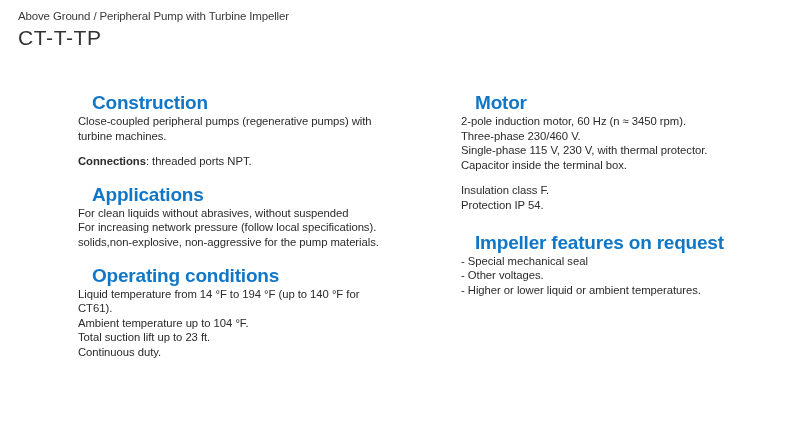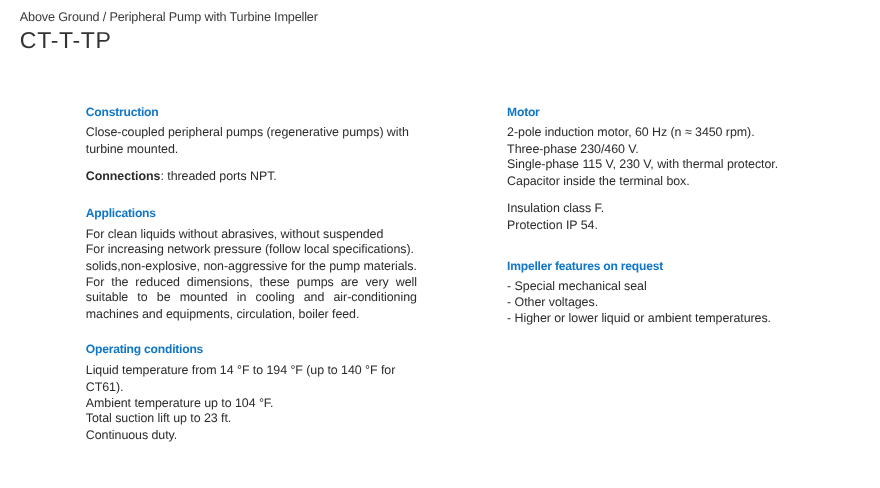--- a/index.html
+++ b/index.html
@@ -60,26 +60,26 @@
   }
 
   
   .section {
     margin-bottom: 13px;
   }
   .section:last-child {
     margin-bottom: 0;
   }
   .section-heading {
-    font-size: 11px;
+    font-size: 19px;
     font-weight: bold;
     color: #1077c8;
     line-height: 19px;
     letter-spacing: -0.2px;
-    margin: 0 0 2px 0;
+    margin: 0 0 2px 14px;
   }
   .para {
     font-size: 11.3px;
     line-height: 14.6px;
     color: #2b2b2b;
     margin: 0;
     letter-spacing: -0.05px;
   }
   .para + .para {
     margin-top: 11px;
@@ -111,36 +111,31 @@
 </div>
 
 <div id="content-area">
 
   <div id="left-column" class="column">
 
     <div class="section" id="section-construction">
       <div class="section-heading">Construction</div>
       <p class="para">
         <span class="line">Close-coupled peripheral pumps (regenerative pumps) with</span>
-        <span class="line">turbine mounted.</span>
+        <span class="line">turbine machines.</span>
       </p>
       <p class="para"><span class="lbl-bold">Connections</span><span>: threaded ports NPT.</span></p>
     </div>
 
     <div class="section" id="section-applications">
       <div class="section-heading">Applications</div>
       <p class="para">
         <span class="line">For clean liquids without abrasives, without suspended</span>
         <span class="line">For increasing network pressure (follow local specifications).</span>
         <span class="line">solids,non-explosive, non-aggressive for the pump materials.</span>
-      </p>
-      <p class="para justified" style="margin-top:0">
-        <span class="line justified" style="text-align:justify;text-align-last:justify;">For the reduced dimensions, these pumps are very well</span>
-        <span class="line justified" style="text-align:justify;text-align-last:justify;">suitable to be mounted in cooling and air-conditioning</span>
-        <span class="line">machines and equipments, circulation, boiler feed.</span>
       </p>
     </div>
 
     <div class="section" id="section-operating-conditions">
       <div class="section-heading">Operating conditions</div>
       <p class="para">
         <span class="line">Liquid temperature from 14 °F to 194 °F (up to 140 °F for CT61).</span>
         <span class="line">Ambient temperature up to 104 °F.</span>
         <span class="line">Total suction lift up to 23 ft.</span>
         <span class="line">Continuous duty.</span>

